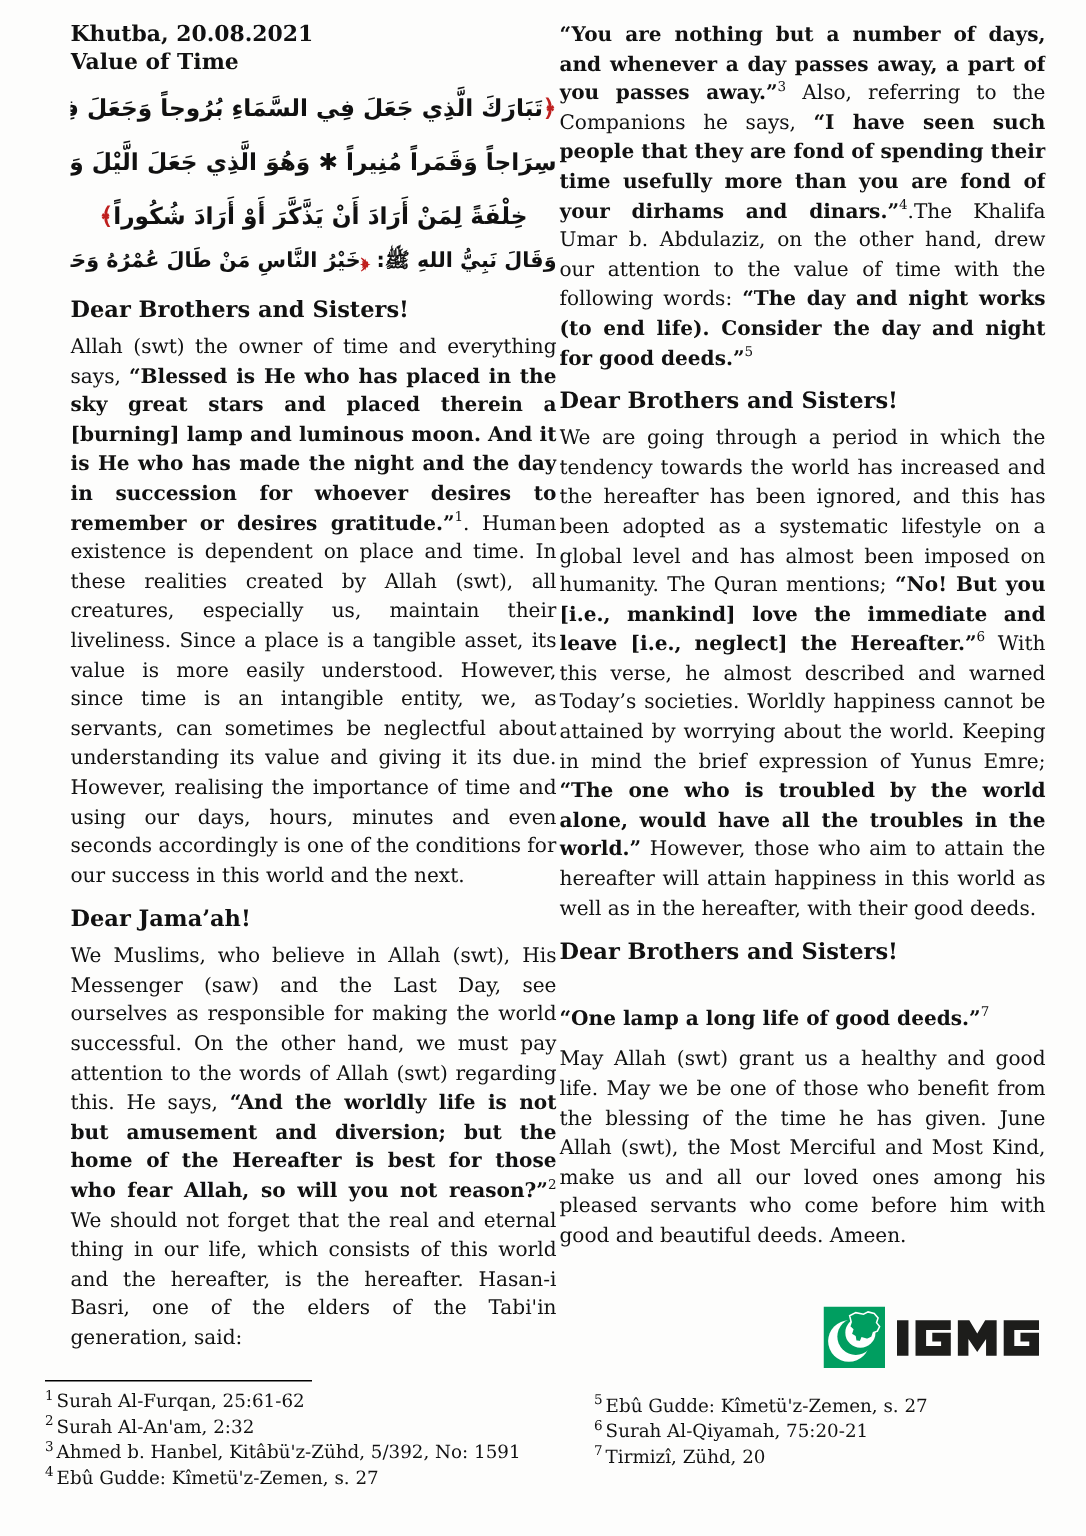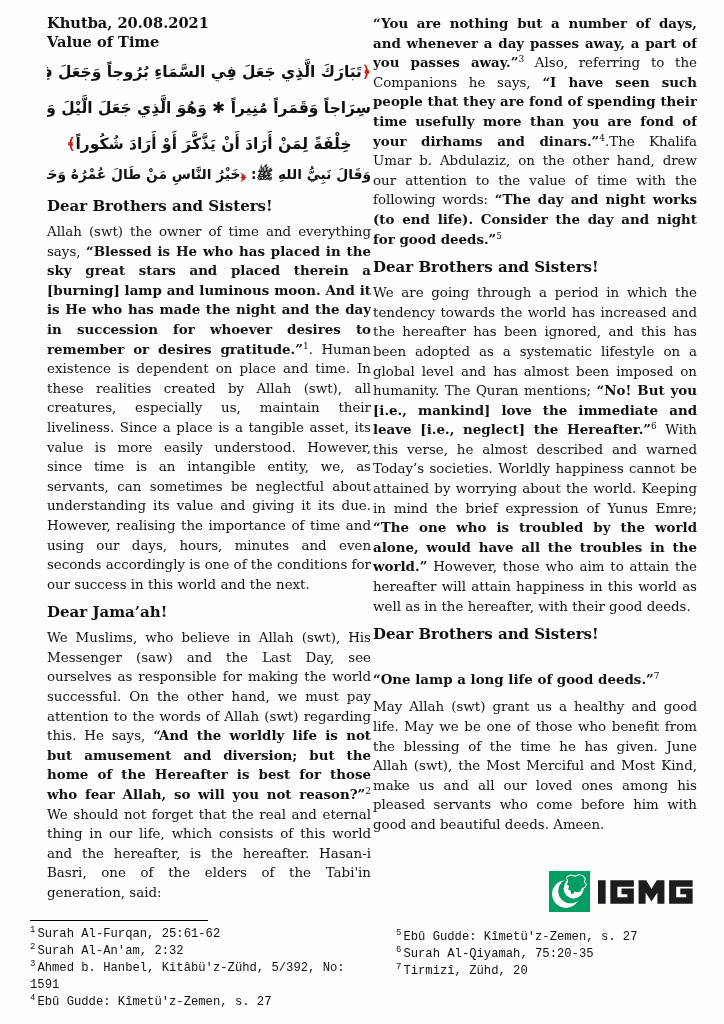--- a/index.html
+++ b/index.html
@@ -40,21 +40,21 @@
     margin:0 0 8px 0;
     font-size:13.4px; line-height:19.6px;
     text-align:justify;
   }
   .b { font-weight:bold; }
   .sans { font-family:"Liberation Sans", sans-serif; font-size:13.6px; }
   sup { font-size:9px; line-height:0; vertical-align:super; }
 
   .footnotes {
     position:absolute;
-    font-size:12.2px; line-height:17px;font-family:Liberation Mono, monospace;
+    font-size:12.2px; line-height:17px;
   }
   .footnotes-left  { left:30px;  top:920px; width:330px; }
   .footnotes-right { left:373px; top:929px; width:330px;margin-left:23px; }
   .fn-rule { border:0; border-top:1.3px solid #000; width:178px; margin:0 0 5px 0; }
   .fn sup { margin-right:2px; }
 
   .logo {
     position:absolute; left:549px; top:871px;
     display:flex; align-items:center; gap:8px;
   }
@@ -115,17 +115,17 @@
   <div class="footnotes footnotes-left">
     <hr class="fn-rule">
     <div class="fn"><sup>1</sup><span>Surah Al-Furqan, 25:61-62</span></div>
     <div class="fn"><sup>2</sup><span>Surah Al-An'am, 2:32</span></div>
     <div class="fn"><sup>3</sup><span>Ahmed b. Hanbel, Kitâbü'z-Zühd, 5/392, No: 1591</span></div>
     <div class="fn"><sup>4</sup><span>Ebû Gudde: Kîmetü'z-Zemen, s. 27</span></div>
   </div>
 
   <div class="footnotes footnotes-right">
     <div class="fn"><sup>5</sup><span>Ebû Gudde: Kîmetü'z-Zemen, s. 27</span></div>
-    <div class="fn"><sup>6</sup><span>Surah Al-Qiyamah, 75:20-35</span></div>
+    <div class="fn"><sup>6</sup><span>Surah Al-Qiyamah, 75:20-21</span></div>
     <div class="fn"><sup>7</sup><span>Tirmizî, Zühd, 20</span></div>
   </div>
 
 </div>
 
 </body></html>

